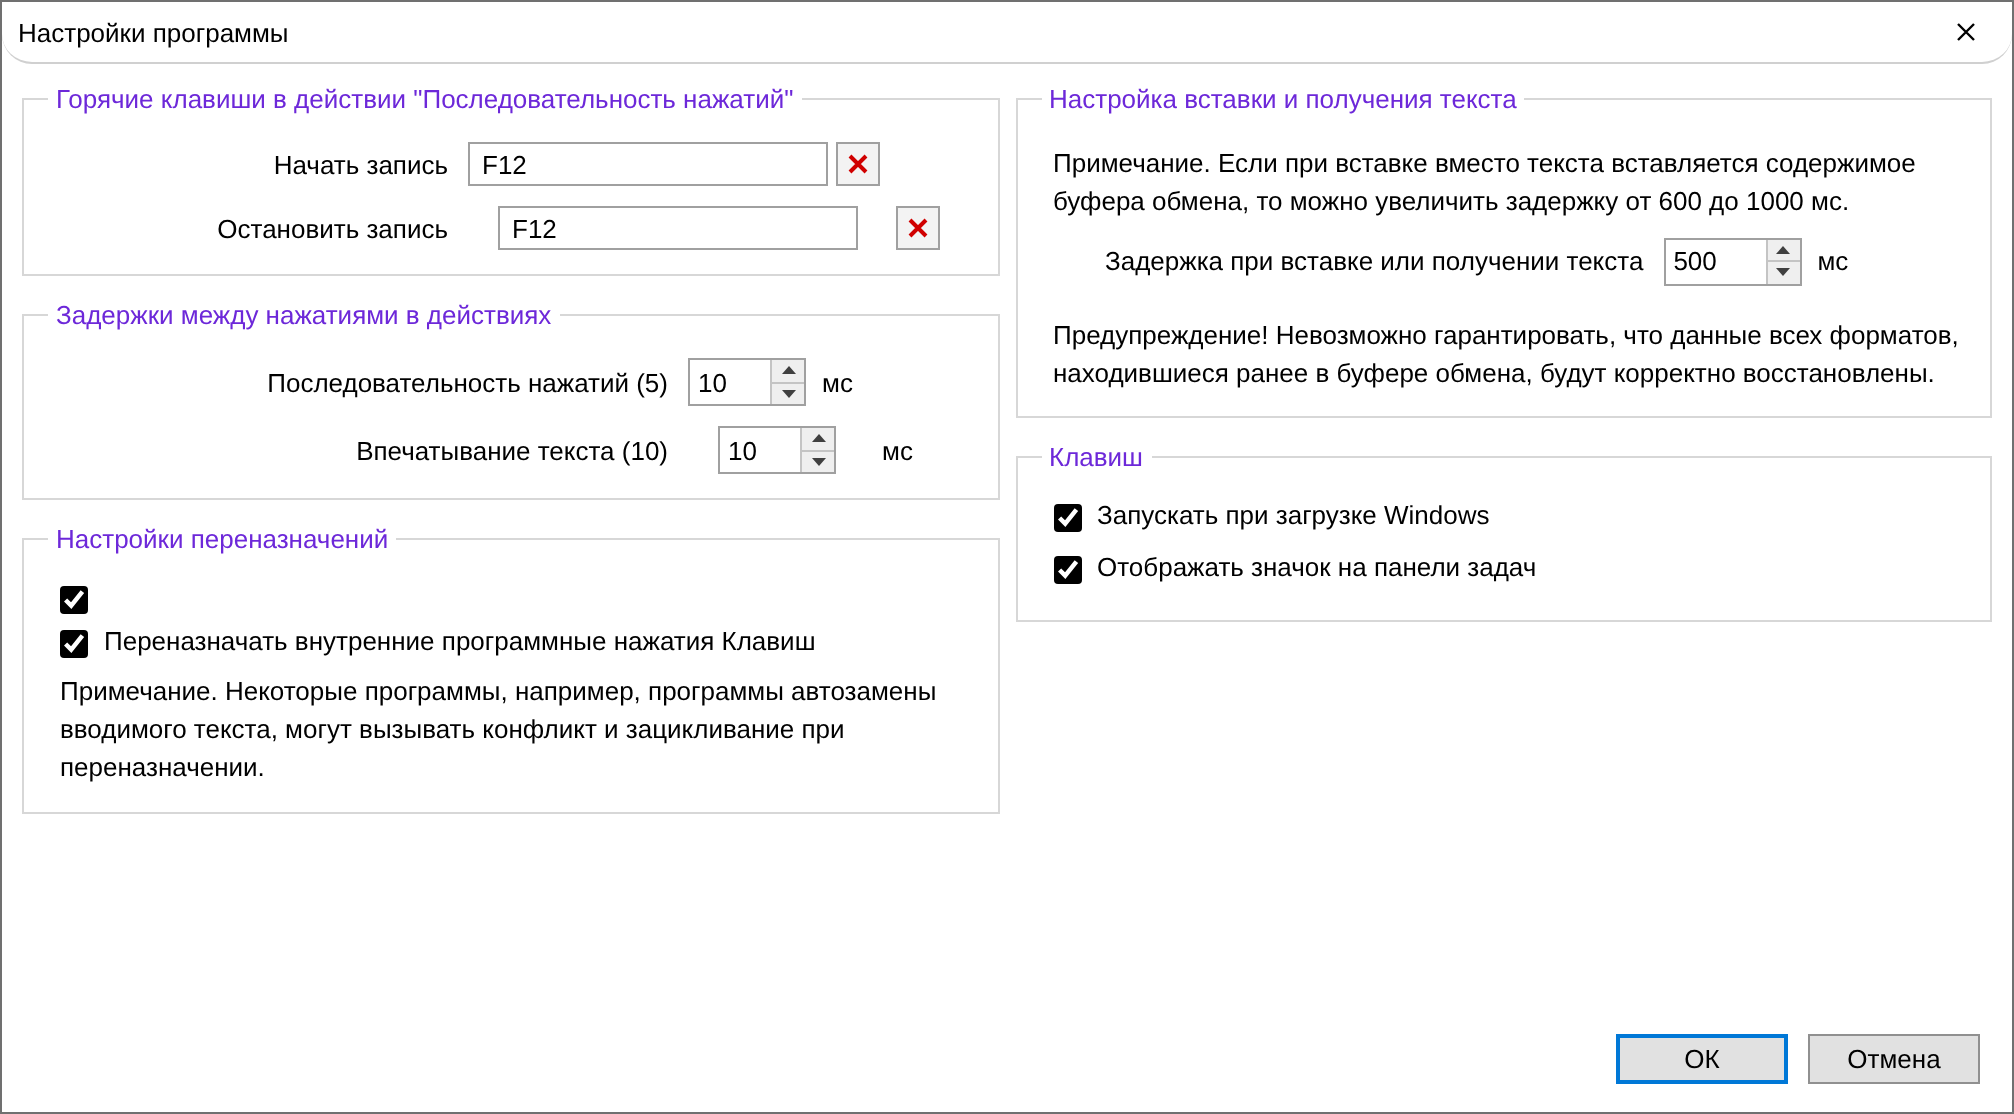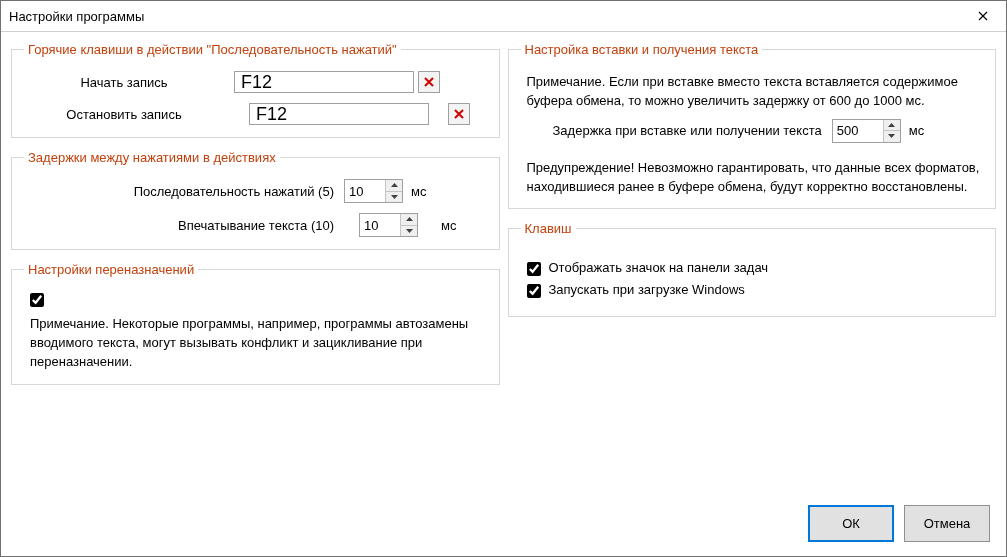--- a/index.html
+++ b/index.html
@@ -15,20 +15,21 @@
     width: 1007px; height: 557px;
     border: 1px solid #707070;
     box-sizing: border-box;
     display: flex; flex-direction: column;
   }
   .titlebar {
     height: 30px;
     display: flex; align-items: center;
     padding-left: 8px;
     border-bottom: 1px solid #d0d0d0;
+    border-radius: 15px;
   }
   .titlebar .title { flex: 1; font-size: 13px; }
   .close-btn {
     width: 46px; height: 30px;
     display: flex; align-items: center; justify-content: center;
     cursor: pointer;
   }
   .close-btn svg { width: 10px; height: 10px; }
   .content {
     flex: 1;
@@ -39,32 +40,32 @@
   .col { flex: 1; display: flex; flex-direction: column; gap: 12px; }
   fieldset {
     border: 1px solid #d7d7d7;
     margin: 0;
     padding: 14px 12px 12px 12px;
     position: relative;
   }
   fieldset > legend {
     font-size: 13px;
     padding: 0 4px;
-    color: #c2410c;
+    color: #6d28d9;
   }
   .form-row {
     display: flex; align-items: center; margin-bottom: 10px;
   }
   .form-row:last-child { margin-bottom: 0; gap: 15px; }
   .label-right {
-    width: 200px; text-align: center; padding-right: 10px;
+    width: 200px; text-align: right; padding-right: 10px;
   }
   input[type="text"].hotkey {
     height: 22px; border: 1px solid #a0a0a0; padding: 0 6px;
-    font-family: inherit; font-size: 18px;
+    font-family: inherit; font-size: 13px;
     background: #fff;
     box-sizing: border-box;
   }
   .clear-btn {
     width: 22px; height: 22px;
     border: 1px solid #a0a0a0;
     background: #f3f3f3;
     margin-left: 4px;
     display: inline-flex; align-items: center; justify-content: center;
     cursor: pointer;
@@ -102,21 +103,21 @@
   .note { padding: 2px 2px 0 6px; line-height: 1.45; }
   .delay-row {
     display: flex; align-items: center; margin-top: 8px; padding-left: 32px;
   }
   .delay-row .lbl { margin-right: 10px; }
   .btn-bar {
     display: flex; justify-content: flex-end; gap: 10px;
     padding: 10px 16px 14px 0;
   }
   button.win-btn {
-    height: 37px; min-width: 86px;
+    height: 25px; min-width: 86px;
     border: 1px solid #909090;
     background: #e1e1e1;
     font-family: inherit; font-size: 13px;
     cursor: pointer;
   }
   button.win-btn.default {
     border: 2px solid #0078d7;
   }
   .label-right-wide {
     width: 310px; text-align: right; padding-right: 10px;
@@ -202,20 +203,24 @@
           </span>
           <span class="unit">мс</span>
         </div>
       </fieldset>
 
       <fieldset>
         <legend>Настройки переназначений</legend>
         <label class="checkbox-row">
           <input type="checkbox" checked="" style="">
         </label>
+        <label class="checkbox-row">
+          <input type="checkbox" checked="" style="">
+          <span>Переназначать внутренние программные нажатия Клавиш</span>
+        </label>
         <div class="note">Примечание. Некоторые программы, например, программы автозамены вводимого текста, могут вызывать конфликт и зацикливание при переназначении.</div>
       </fieldset>
 
     </div>
 
     <div class="col">
 
       <fieldset>
         <legend>Настройка вставки и получения текста</legend>
         <div class="note">Примечание. Если при вставке вместо текста вставляется содержимое буфера обмена, то можно увеличить задержку от 600 до 1000 мс.</div>
@@ -236,27 +241,27 @@
                 </span>
             </span>
           </span>
           <span class="unit">мс</span>
         </div>
         <div class="note" style="margin-top:14px">Предупреждение! Невозможно гарантировать, что данные всех форматов, находившиеся ранее в буфере обмена, будут корректно восстановлены.</div>
       </fieldset>
 
       <fieldset>
         <legend>Клавиш</legend>
+        <label class="checkbox-row">
+          <input type="checkbox" checked="" style="">
+          <span>Запускать при загрузке Windows</span>
+        </label>
         <label class="checkbox-row" style="margin-top:10px">
           <input type="checkbox" checked="" style="">
           <span>Отображать значок на панели задач</span>
-        </label>
-        <label class="checkbox-row">
-          <input type="checkbox" checked="" style="">
-          <span>Запускать при загрузке Windows</span>
         </label>
       </fieldset>
 
     </div>
   </div>
 
   <div class="btn-bar">
     <button class="win-btn default">ОК</button>
     <button class="win-btn">Отмена</button>
   </div>

